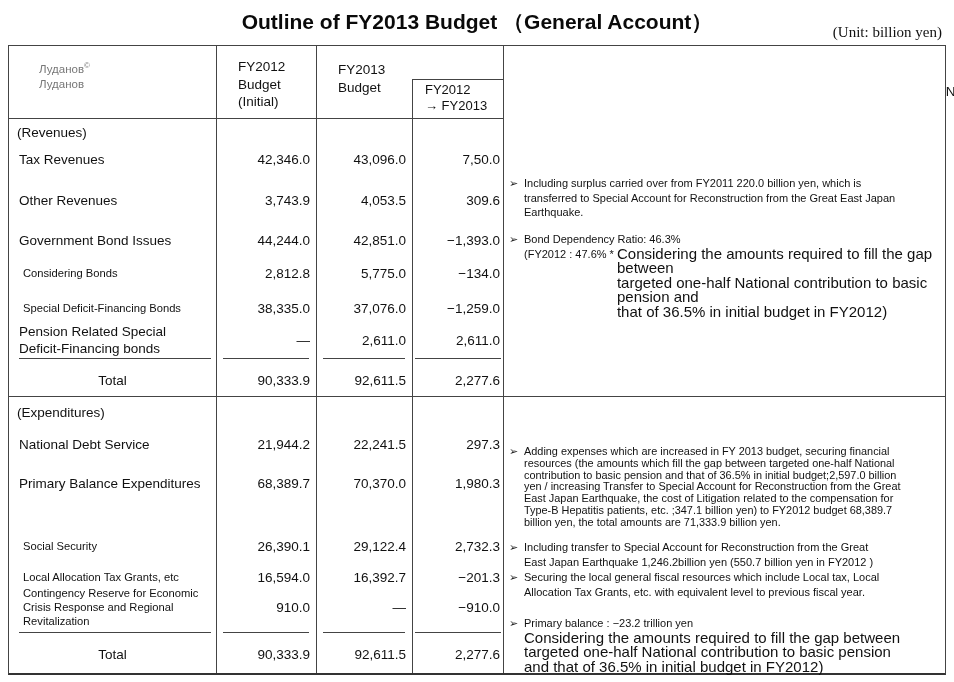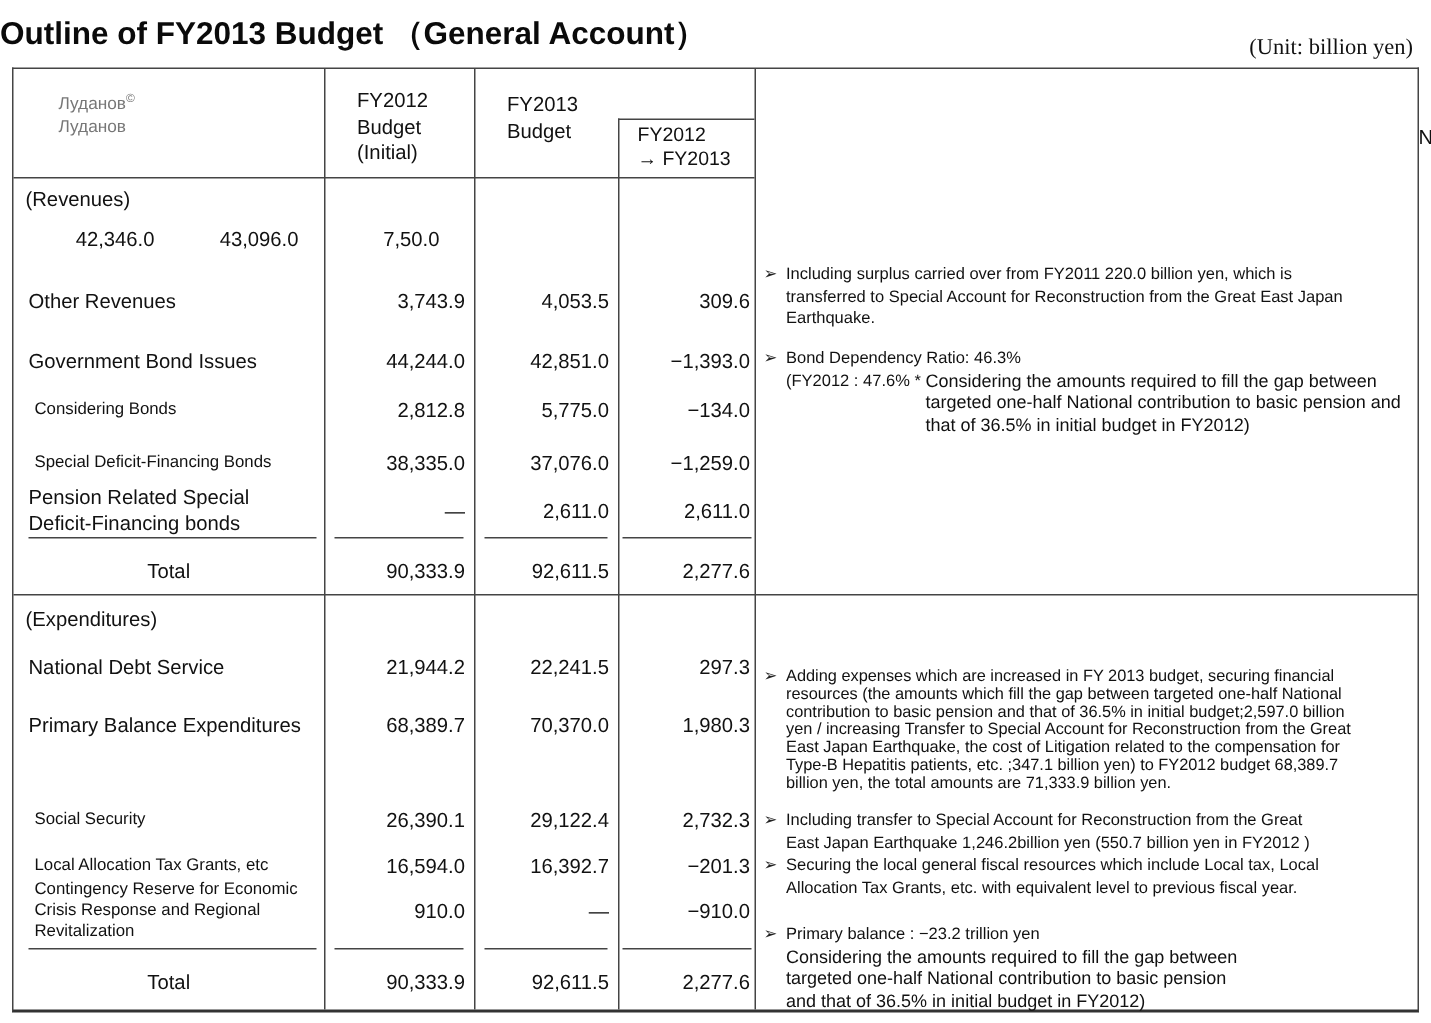--- a/index.html
+++ b/index.html
@@ -1,18 +1,18 @@
 <!DOCTYPE html>
 <html><head>
 <meta charset="utf-8">
 <style>
   html,body{margin:0;padding:0;background:#fff;}
   .page{position:relative;width:954px;height:682px;background:#fff;overflow:hidden;
         font-family:"Liberation Sans","DejaVu Sans",sans-serif;color:#111;}
-  .title{position:absolute;left:0;top:8px;width:100%;text-align:left;
+  .title{position:absolute;left:0;top:8px;width:100%;text-align:center;
          font-size:21px;font-weight:bold;letter-spacing:0px;color:#0a0a0a;}
   .unit{position:absolute;right:12px;top:24px;font-family:"Liberation Serif","DejaVu Serif",serif;
         font-size:15px;color:#111;}
   .tbl{position:absolute;left:8px;top:45px;width:936px;height:627px;
        border:1px solid #444;border-bottom:2px solid #333;box-sizing:content-box;}
   .v{position:absolute;width:1px;background:#444;}
   .h{position:absolute;height:1px;background:#444;}
   .s{position:absolute;height:1px;background:#444;}
   .hw{position:absolute;left:30px;top:12px;width:170px;font-size:11.5px;color:#777;line-height:15px;}
   .hw sup{font-size:8px;}
@@ -30,21 +30,21 @@
   .c.n3{width:91px;padding-right:3px;}
   .row.sm .c.l{font-size:11.2px;padding-left:14px;line-height:14px;}
   .row.sec .c.l{font-size:13.5px;padding-left:8px;}
   .row.tot .c.l{justify-content:center;padding-left:0;}
   .note{position:absolute;left:500px;width:436px;display:flex;font-size:11px;line-height:14.6px;}
   .arr{width:15px;flex-shrink:0;font-size:11px;color:#222;}
   .nt{flex:1;white-space:pre-line;}
   .note.tight{font-size:10.9px;line-height:11.8px;}
   .sub{display:flex;}
   .sp{white-space:pre;font-size:11px;}
-  .st{font-size:12px;white-space:pre-line;}
+  .st{font-size:15px;white-space:pre-line;}
 </style>
 </head>
 <body>
 
 <div class="page">
   <div class="title">Outline of FY2013 Budget （General Account）</div>
   <div class="unit">(Unit: billion yen)</div>
 
   <div class="tbl">
 
@@ -75,20 +75,21 @@
     <div class="hcell h3">FY2013
 Budget</div>
     <div class="hcell hc">FY2012
 → FY2013</div>
     <div class="hn">Notes</div>
 
     <div class="row sec" style="top:75px;height:22px">
       <div class="c l">(Revenues)</div>
     </div>
     <div class="row" style="top:99px;height:28px">
+      <div class="c l">Tax Revenues</div>
       <div class="c n n1">42,346.0</div>
       <div class="c n n2">43,096.0</div>
       <div class="c n n3">7,50.0</div>
     </div>
     <div class="row" style="top:140px;height:28px">
       <div class="c l">Other Revenues</div>
       <div class="c n n1">3,743.9</div>
       <div class="c n n2">4,053.5</div>
       <div class="c n n3">309.6</div>
     </div>

